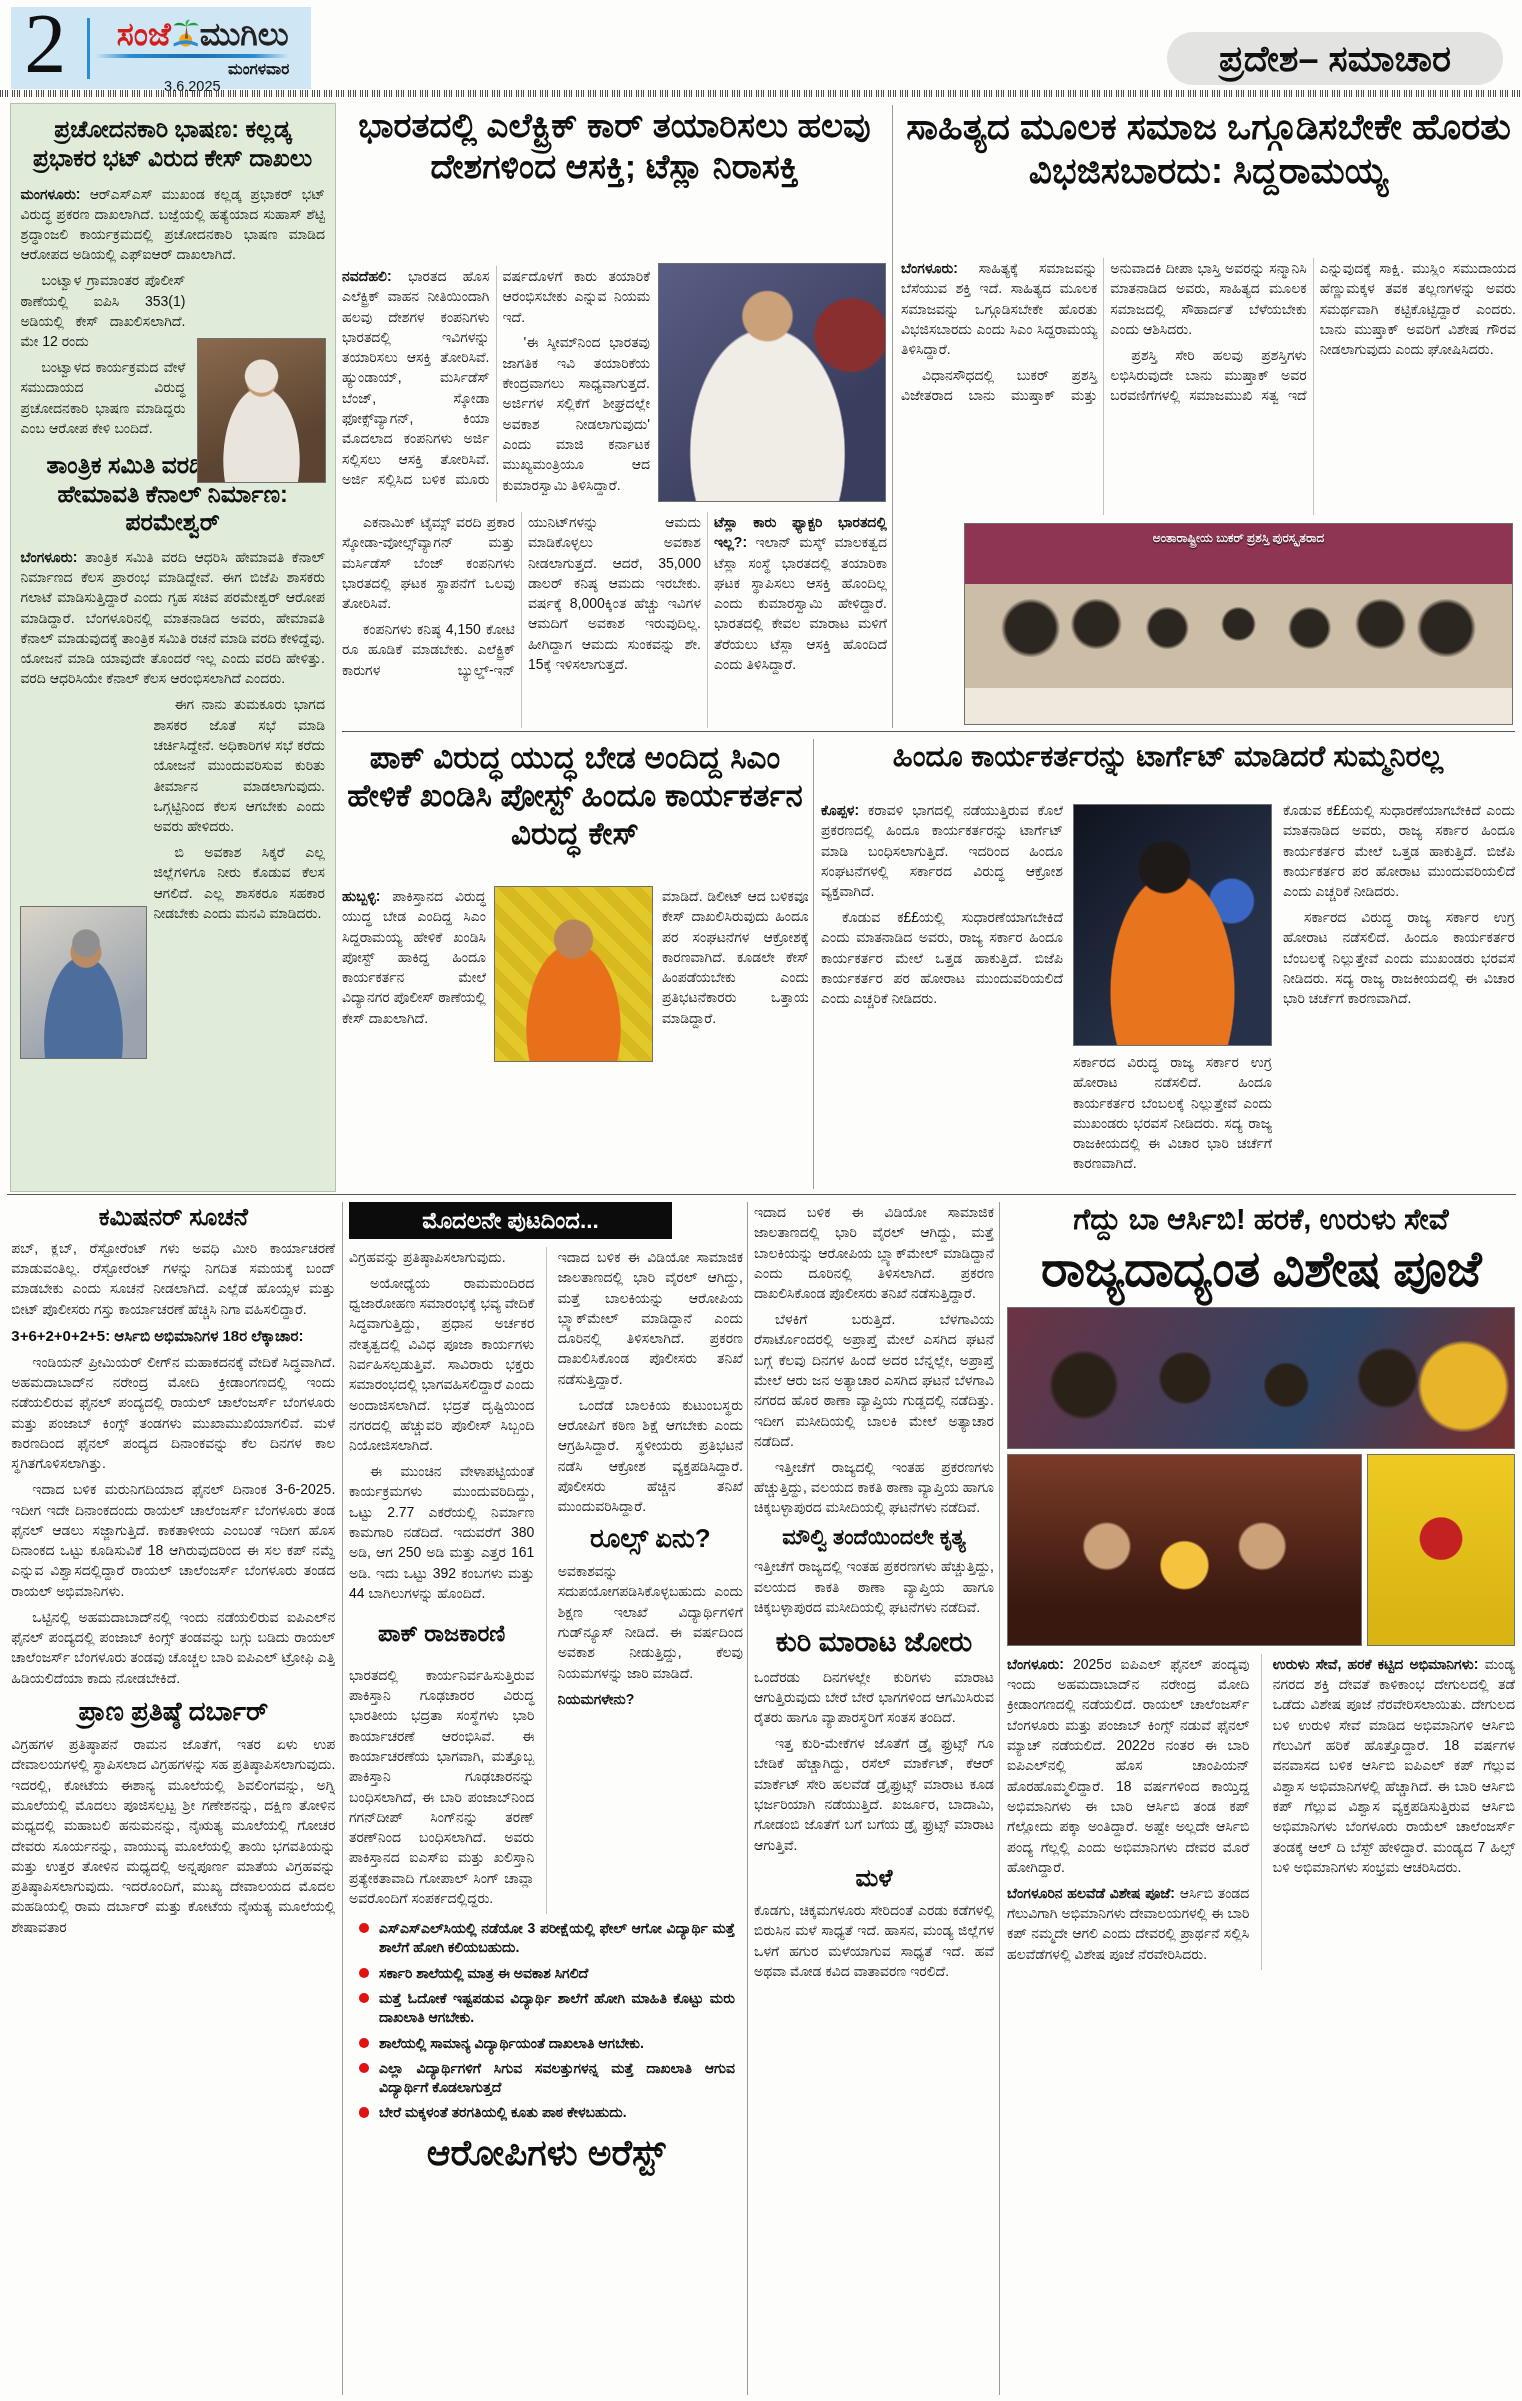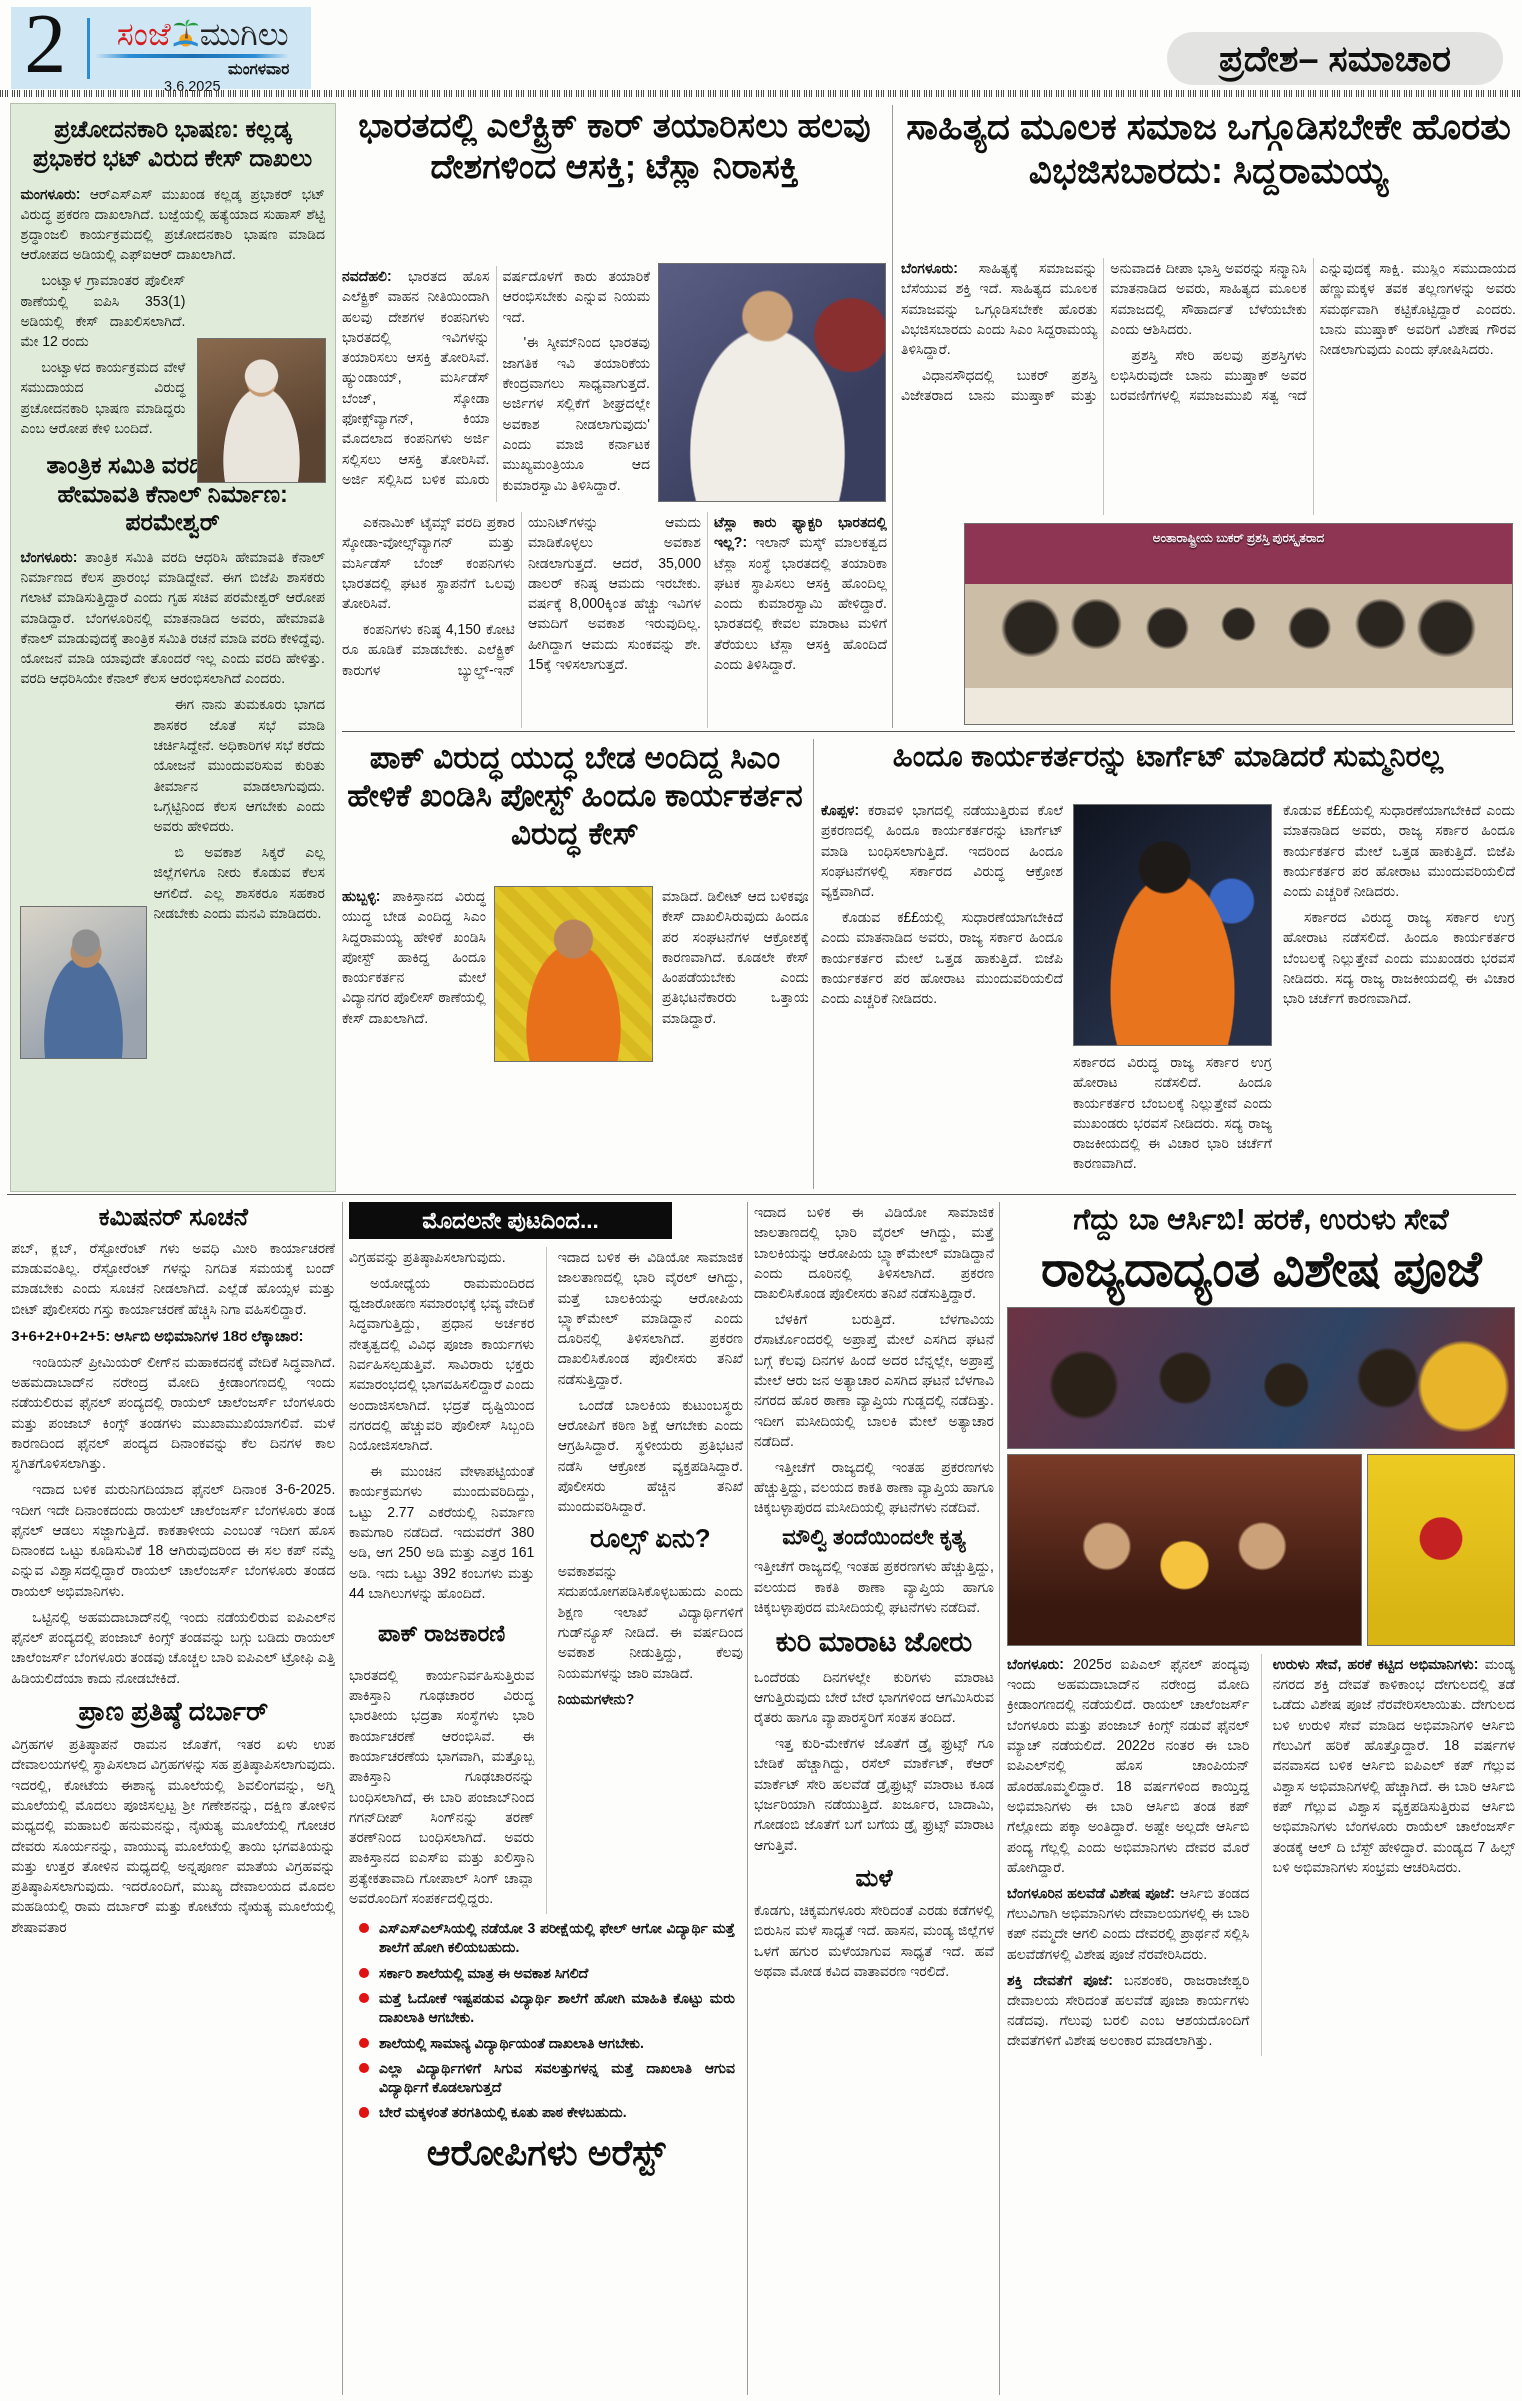--- a/index.html
+++ b/index.html
@@ -33,21 +33,21 @@
        font-weight:bold;text-shadow:0 0.8px 1.6px #000;}
 </style>
 </head>
 <body>
 
 <div id="page">
 
   <div class="abs masthead" style="left:11.3px;top:6.5px;width:300px;height:82px;">
     <div class="abs" style="left:13px;top:-4.8px;font-family:'Liberation Serif','DejaVu Serif',serif;font-size:84px;line-height:1.0;">2</div>
     <div class="abs" style="left:76px;top:11.3px;width:2.4px;height:61px;background:#2a8cd2;"></div>
-    <div class="abs" style="left:84px;top:9.7px;width:215px;text-align:center;font-size:32px;font-weight:normal;white-space:nowrap;">
+    <div class="abs" style="left:84px;top:9.7px;width:215px;text-align:center;font-size:32px;font-weight:bold;white-space:nowrap;">
       <span style="color:#d41e1e;">ಸಂಜೆ</span><span style="display:inline-block;width:27.4px;height:31px;vertical-align:-4.8px;margin:0 0.8px;">
         <svg viewBox="0 0 34 38" width="27.4" height="31">
           <circle cx="17" cy="26" r="8" fill="#f5a21b"></circle>
           <path d="M2 30 Q17 22 32 30 L32 34 Q17 27 2 34 Z" fill="#2a8cd2"></path>
           <path d="M16 24 L18 8 L20 24 Z" fill="#7a5230"></path>
           <path d="M18 9 C12 2 4 4 2 8 C8 7 14 8 18 9 Z" fill="#1d8a34"></path>
           <path d="M18 9 C24 2 31 4 33 8 C27 7 20 8 18 9 Z" fill="#23a03e"></path>
           <path d="M18 9 C15 3 19 0 22 1 C20 3 19 6 18 9 Z" fill="#2bb14a"></path>
         </svg>
       </span><span style="color:#222;">ಮುಗಿಲು</span>
@@ -210,21 +210,20 @@
     <div class="hl ctr" style="font-size:50px;line-height:1.1;margin-top:4.8px;letter-spacing:-0.8px;">ರಾಜ್ಯದಾದ್ಯಂತ ವಿಶೇಷ ಪೂಜೆ</div>
     <div style="position:relative;width:508px;height:339px;margin-top:9.7px;">
       <div class="abs photo" style="left:0;top:0;width:508px;height:142px;background:radial-gradient(circle at 15% 55%,#2a2118 0 7%,transparent 8%),radial-gradient(circle at 35% 50%,#2a2118 0 7%,transparent 8%),radial-gradient(circle at 55% 55%,#2a2118 0 7%,transparent 8%),radial-gradient(circle at 75% 50%,#2a2118 0 7%,transparent 8%),radial-gradient(circle at 90% 56%,#e8b52a 0 9%,transparent 10%),linear-gradient(120deg,#6c3344,#2e4464 60%,#7a2d2d);"></div>
       <div class="abs photo" style="left:0;top:147px;width:355px;height:192px;background:radial-gradient(circle at 50% 58%,#f6c33e 0 11%,transparent 12%),radial-gradient(circle at 28% 48%,#caa179 0 8%,transparent 9%),radial-gradient(circle at 72% 48%,#caa179 0 8%,transparent 9%),linear-gradient(#7a3b28,#38180f 80%);"></div>
       <div class="abs photo" style="left:360px;top:147px;width:148px;height:192px;background:radial-gradient(circle at 50% 44%,#c42222 0 16%,transparent 17%),linear-gradient(#edcb22,#d9b514 85%);"></div>
     </div>
     <div style="display:flex;gap:11.3px;margin-top:8px;">
       <div class="body" style="width:244px;">
         <p class="noind"><span class="b">ಬೆಂಗಳೂರು:</span> <span>2025ರ ಐಪಿಎಲ್ ಫೈನಲ್ ಪಂದ್ಯವು ಇಂದು ಅಹಮದಾಬಾದ್‌ನ ನರೇಂದ್ರ ಮೋದಿ ಕ್ರೀಡಾಂಗಣದಲ್ಲಿ ನಡೆಯಲಿದೆ. ರಾಯಲ್ ಚಾಲೆಂಜರ್ಸ್ ಬೆಂಗಳೂರು ಮತ್ತು ಪಂಜಾಬ್ ಕಿಂಗ್ಸ್ ನಡುವೆ ಫೈನಲ್ ಮ್ಯಾಚ್ ನಡೆಯಲಿದೆ. 2022ರ ನಂತರ ಈ ಬಾರಿ ಐಪಿಎಲ್‌ನಲ್ಲಿ ಹೊಸ ಚಾಂಪಿಯನ್ ಹೊರಹೊಮ್ಮಲಿದ್ದಾರೆ. 18 ವರ್ಷಗಳಿಂದ ಕಾಯ್ತಿದ್ದ ಅಭಿಮಾನಿಗಳು ಈ ಬಾರಿ ಆರ್ಸಿಬಿ ತಂಡ ಕಪ್ ಗೆಲ್ಲೋದು ಪಕ್ಕಾ ಅಂತಿದ್ದಾರೆ. ಅಷ್ಟೇ ಅಲ್ಲದೇ ಆರ್ಸಿಬಿ ಪಂದ್ಯ ಗೆಲ್ಲಲ್ಲಿ ಎಂದು ಅಭಿಮಾನಿಗಳು ದೇವರ ಮೊರೆ ಹೋಗಿದ್ದಾರೆ.</span></p>
         <p class="noind"><span class="b">ಬೆಂಗಳೂರಿನ ಹಲವೆಡೆ ವಿಶೇಷ ಪೂಜೆ:</span> <span>ಆರ್ಸಿಬಿ ತಂಡದ ಗೆಲುವಿಗಾಗಿ ಅಭಿಮಾನಿಗಳು ದೇವಾಲಯಗಳಲ್ಲಿ ಈ ಬಾರಿ ಕಪ್ ನಮ್ಮದೇ ಆಗಲಿ ಎಂದು ದೇವರಲ್ಲಿ ಪ್ರಾರ್ಥನೆ ಸಲ್ಲಿಸಿ ಹಲವೆಡೆಗಳಲ್ಲಿ ವಿಶೇಷ ಪೂಜೆ ನೆರವೇರಿಸಿದರು.</span></p>
-        <p class="noind"><span class="b">ಶಕ್ತಿ ದೇವತೆಗೆ ಪೂಜೆ:</span> <span>ಬನಶಂಕರಿ, ರಾಜರಾಜೇಶ್ವರಿ ದೇವಾಲಯ ಸೇರಿದಂತೆ ಹಲವೆಡೆ ಪೂಜಾ ಕಾರ್ಯಗಳು ನಡೆದವು. ಗೆಲುವು ಬರಲಿ ಎಂಬ ಆಶಯದೊಂದಿಗೆ ದೇವತೆಗಳಿಗೆ ವಿಶೇಷ ಅಲಂಕಾರ ಮಾಡಲಾಗಿತ್ತು.</span></p>
       </div>
       <div style="width:0.8px;background:#c2c2c2;"></div>
       <div class="body" style="width:244px;">
         <p class="noind"><span class="b">ಉರುಳು ಸೇವೆ, ಹರಕೆ ಕಟ್ಟಿದ ಅಭಿಮಾನಿಗಳು:</span> <span>ಮಂಡ್ಯ ನಗರದ ಶಕ್ತಿ ದೇವತೆ ಕಾಳಿಕಾಂಭ ದೇಗುಲದಲ್ಲಿ ತಡೆ ಒಡೆದು ವಿಶೇಷ ಪೂಜೆ ನೆರವೇರಿಸಲಾಯಿತು. ದೇಗುಲದ ಬಳಿ ಉರುಳಿ ಸೇವೆ ಮಾಡಿದ ಅಭಿಮಾನಿಗಳಿ ಆರ್ಸಿಬಿ ಗೆಲುವಿಗೆ ಹರಿಕೆ ಹೊತ್ತೊದ್ದಾರೆ. 18 ವರ್ಷಗಳ ವನವಾಸದ ಬಳಿಕ ಆರ್ಸಿಬಿ ಐಪಿಎಲ್ ಕಪ್ ಗೆಲ್ಲುವ ವಿಶ್ವಾಸ ಅಭಿಮಾನಿಗಳಲ್ಲಿ ಹೆಚ್ಚಾಗಿದೆ. ಈ ಬಾರಿ ಆರ್ಸಿಬಿ ಕಪ್ ಗೆಲ್ಲುವ ವಿಶ್ವಾಸ ವ್ಯಕ್ತಪಡಿಸುತ್ತಿರುವ ಆರ್ಸಿಬಿ ಅಭಿಮಾನಿಗಳು ಬೆಂಗಳೂರು ರಾಯೆಲ್ ಚಾಲೆಂಜರ್ಸ್ ತಂಡಕ್ಕೆ ಆಲ್ ದಿ ಬೆಸ್ಟ್ ಹೇಳಿದ್ದಾರೆ. ಮಂಡ್ಯದ 7 ಹಿಲ್ಸ್ ಬಳಿ ಅಭಿಮಾನಿಗಳು ಸಂಭ್ರಮ ಆಚರಿಸಿದರು.</span></p>
       </div>
     </div>
   </div>
 
 </div>
 

